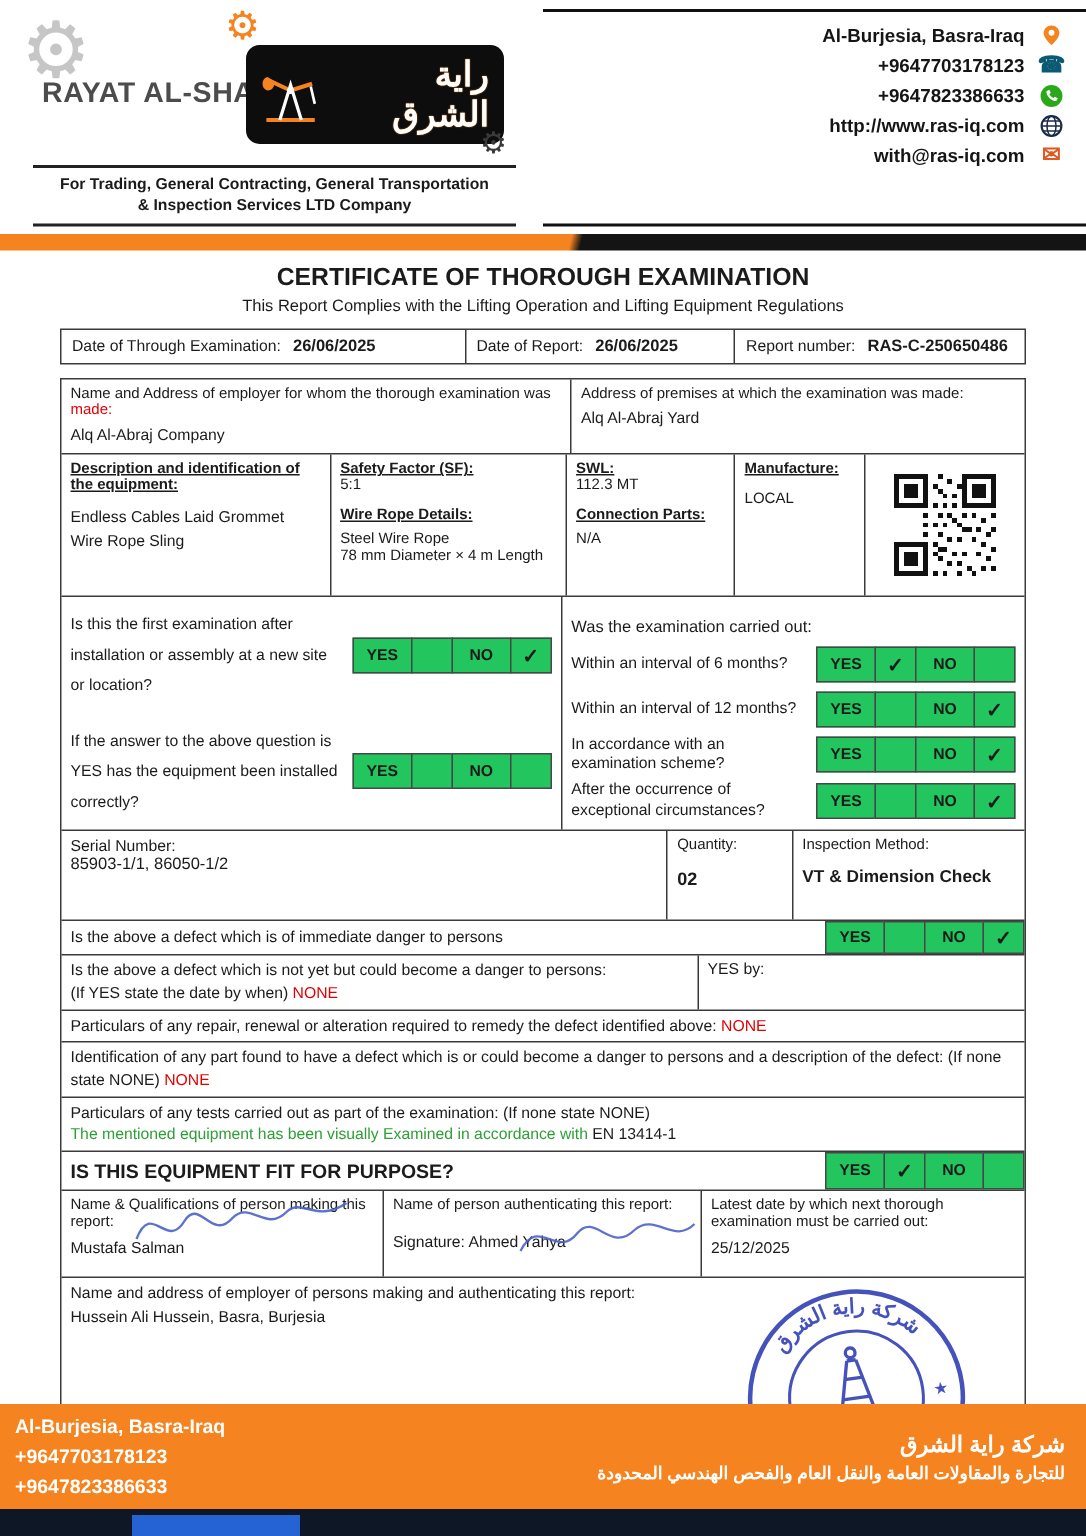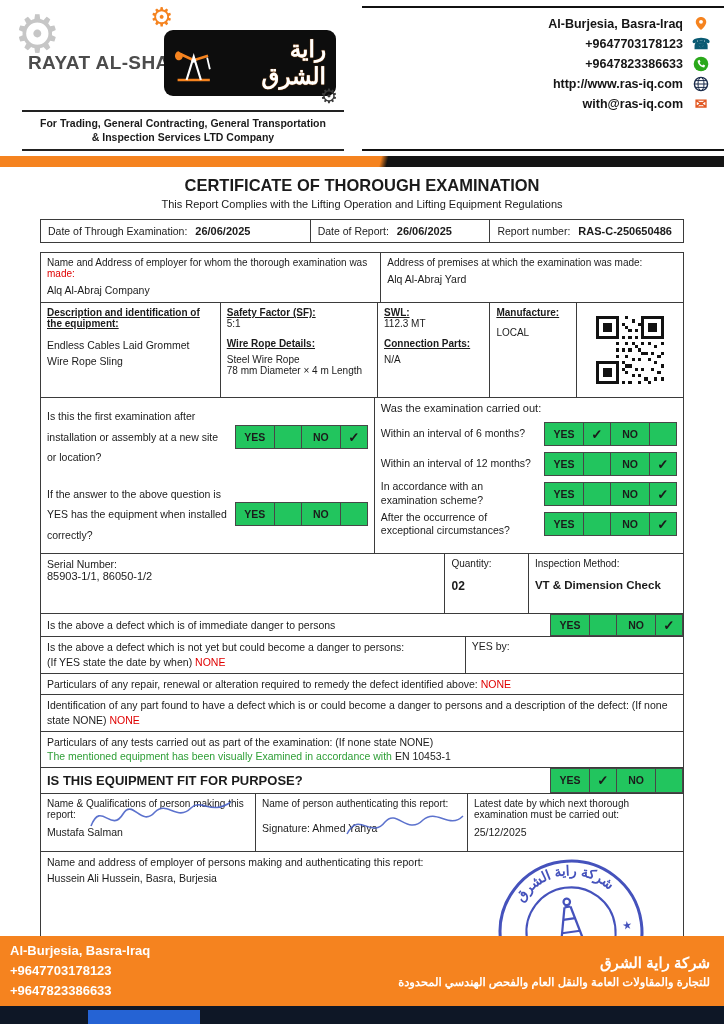--- a/index.html
+++ b/index.html
@@ -57,21 +57,21 @@
   .eq5 { flex: 1; border-right: none; display: flex; align-items: center; justify-content: center; }
   .eq-gap { height: 9px; } .eq-gap-s { height: 5px; }
   
   .cells { display: flex; }
   .cell { border: 1px solid #474747; height: 24px; display: flex; align-items: center; justify-content: center;
     font-weight: bold; background: #22c55e; }
   .cell + .cell { margin-left: -1px; }
   .cell.lbl { width: 40px; font-size: 10.5px; }
   .cell.box { width: 28px; font-size: 13.5px; }
   
-  .row-quest { display: flex; }
+  .row-quest { display: flex; align-items: flex-end; }
   .q-left { width: 52%; border-right: 1.5px solid #3b3b3b; padding: 8px 6px; display: flex; flex-direction: column; gap: 16px; }
   .q-block { display: flex; align-items: center; gap: 6px; }
   .q-text { flex: 1; line-height: 1.95; font-size: 10.5px; }
   .q-right { flex: 1; padding: 4px 6px 6px; display: flex; flex-direction: column; gap: 3px; }
   .q-right-header { font-size: 11px; margin-bottom: 3px; }
   .qr-row { display: flex; align-items: center; gap: 5px; min-height: 27px; }
   .qr-text { flex: 1; line-height: 1.3; font-size: 10.5px; }
   
   .row-serial { display: flex; min-height: 60px; }
   .serial-cell { width: 63%; border-right: 1.5px solid #3b3b3b; padding: 4px 6px; }
@@ -276,21 +276,21 @@
           <div class="q-block">
             <div class="q-text">Is this the first examination after installation or assembly at a new site or location?</div>
             <div class="cells">
               <div class="cell lbl">YES</div>
               <div class="cell box"></div>
               <div class="cell lbl">NO</div>
               <div class="cell box">✓</div>
             </div>
           </div>
           <div class="q-block">
-            <div class="q-text">If the answer to the above question is YES has the equipment when installed correctly?</div>
+            <div class="q-text">If the answer to the above question is YES has the equipment been installed correctly?</div>
             <div class="cells">
               <div class="cell lbl">YES</div>
               <div class="cell box"></div>
               <div class="cell lbl">NO</div>
               <div class="cell box"></div>
             </div>
           </div>
         </div>
         <div class="q-right">
           <div class="q-right-header">Was the examination carried out:</div>
@@ -376,21 +376,21 @@
 
       <div class="row row-simple">
         <span>Identification of any part found to have a defect which is or could become a danger to persons and a description of the defect: (If none state NONE)</span>
         <span class="red">NONE</span>
       </div>
 
       <div class="row row-simple">
         <div>Particulars of any tests carried out as part of the examination: (If none state NONE)</div>
         <div>
           <span class="green">The mentioned equipment has been visually Examined in accordance with</span>
-          <span>EN 10453-1</span>
+          <span>EN 13414-1</span>
         </div>
       </div>
 
       <div class="row row-flex">
         <div class="ftext fit-label">IS THIS EQUIPMENT FIT FOR PURPOSE?</div>
         <div class="cells">
           <div class="cell lbl">YES</div>
           <div class="cell box">✓</div>
           <div class="cell lbl">NO</div>
           <div class="cell box"></div>

